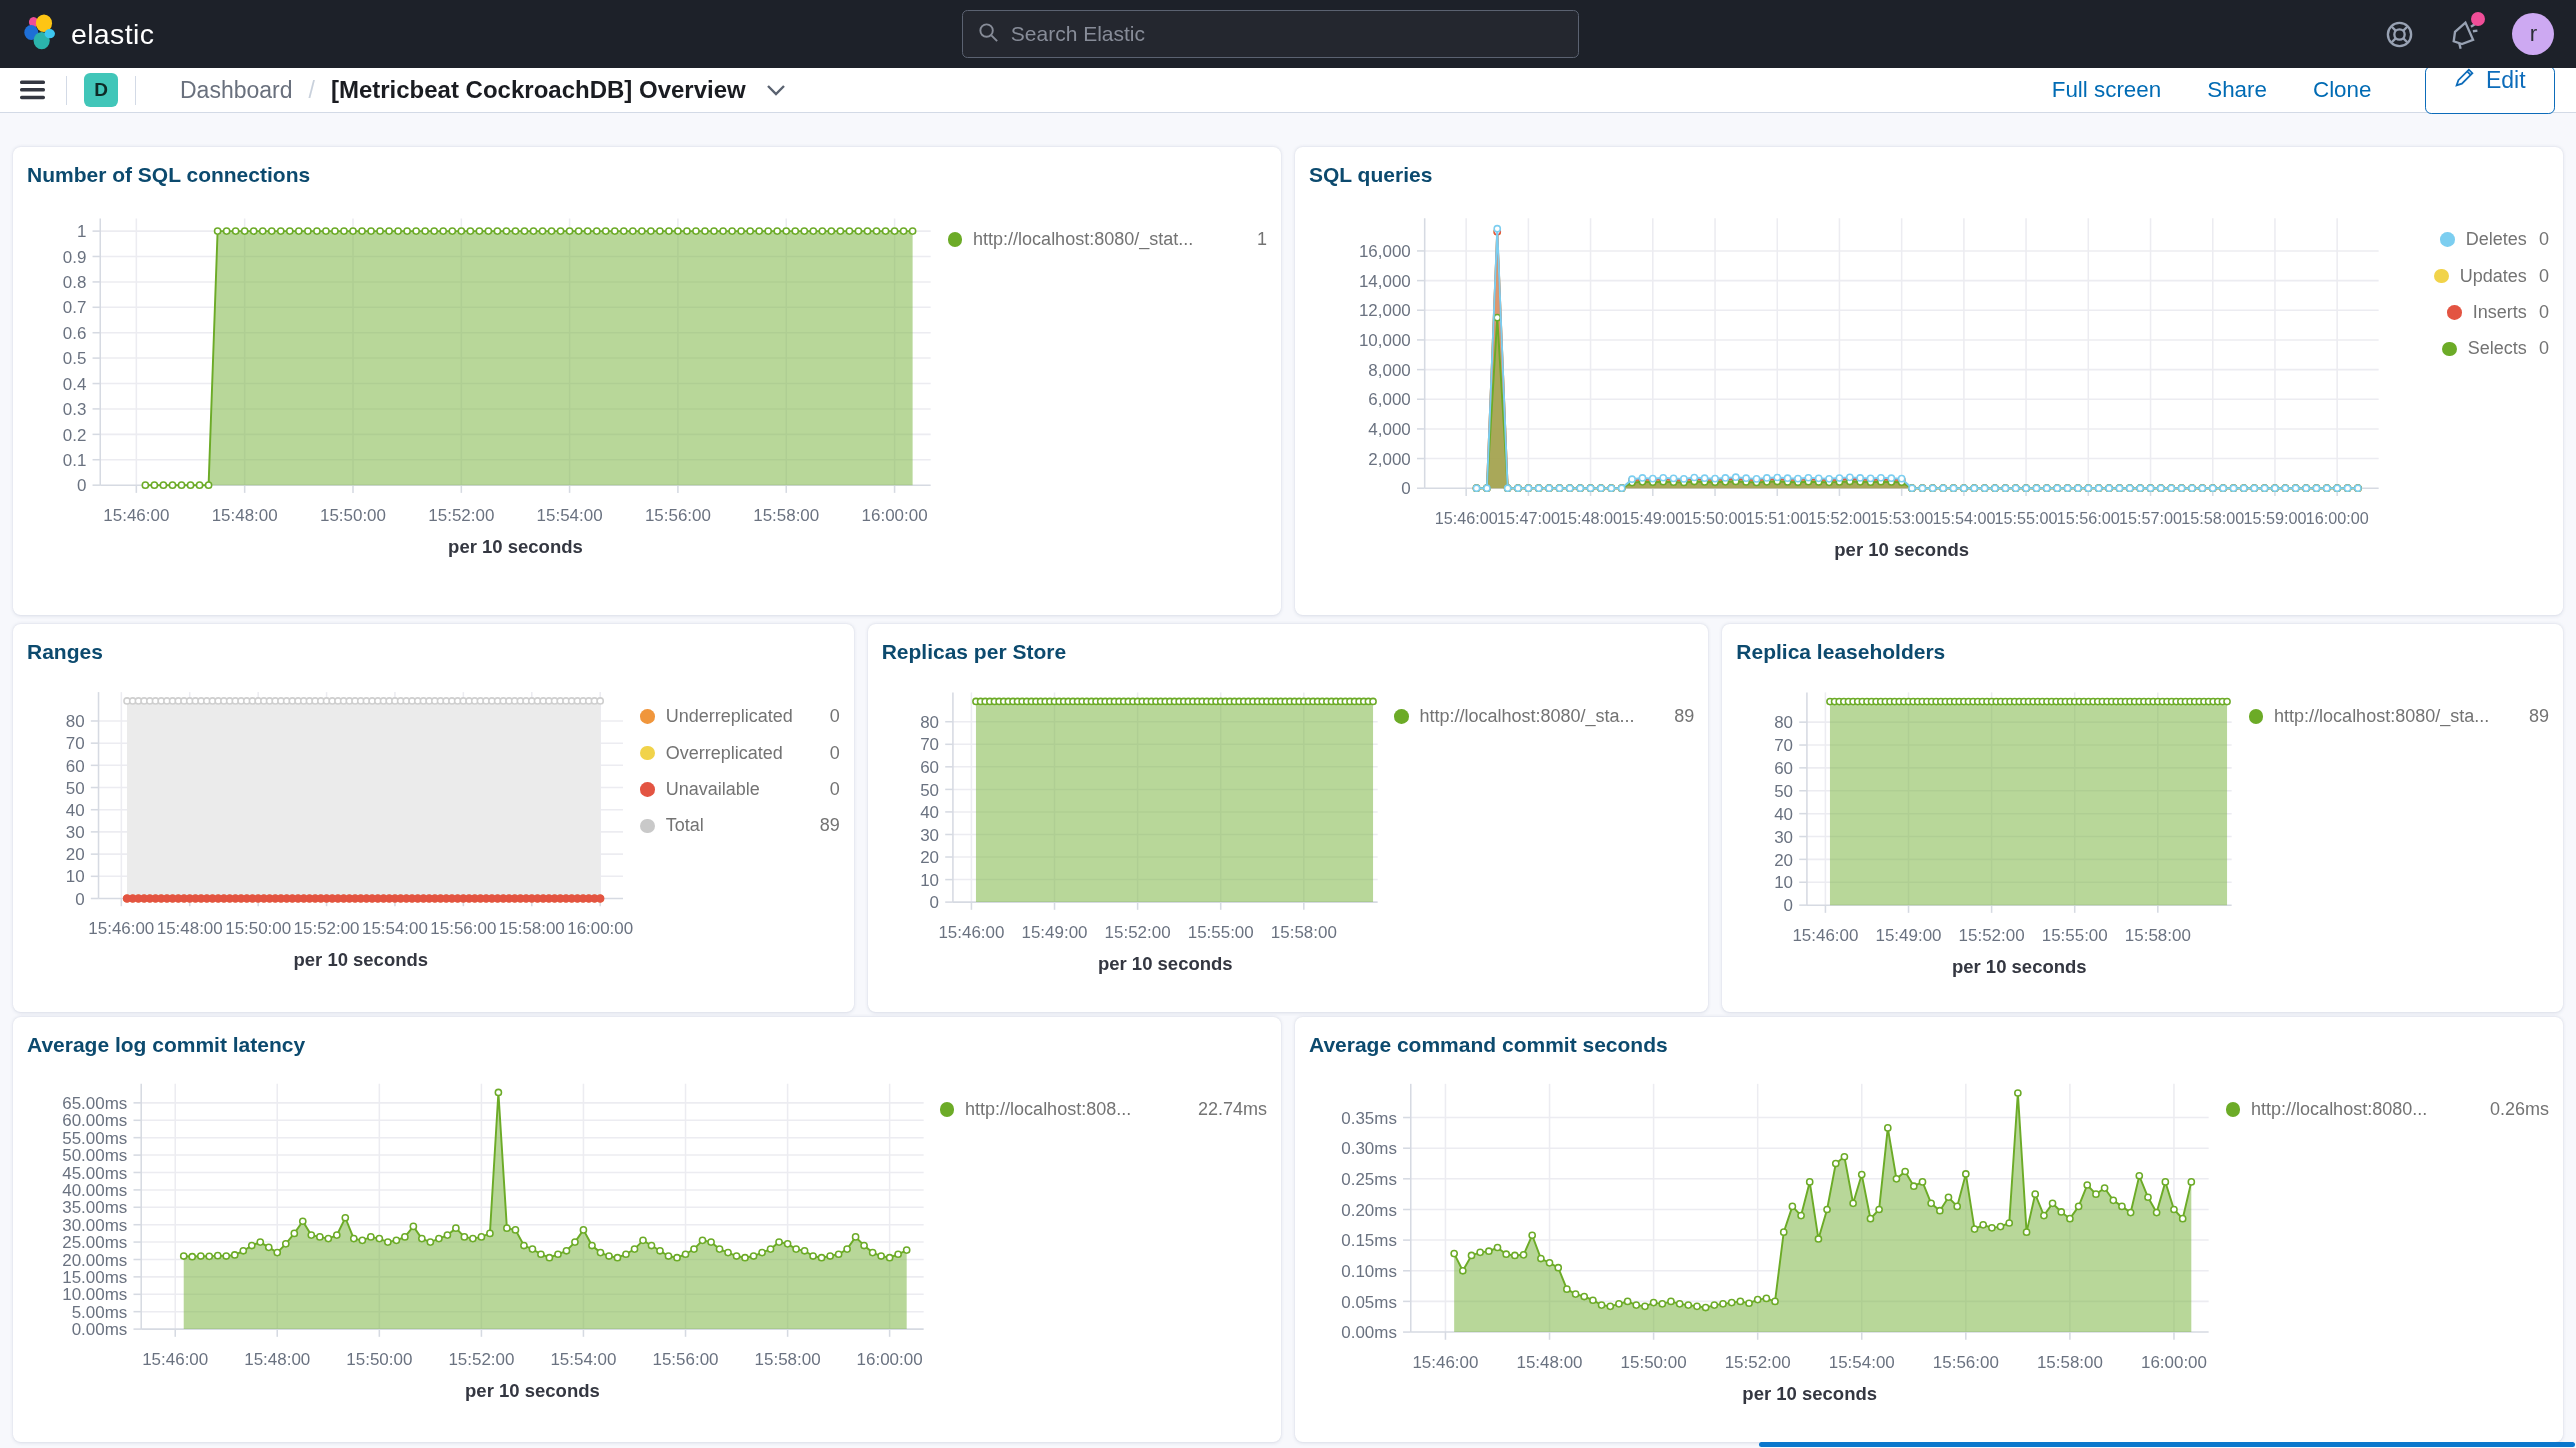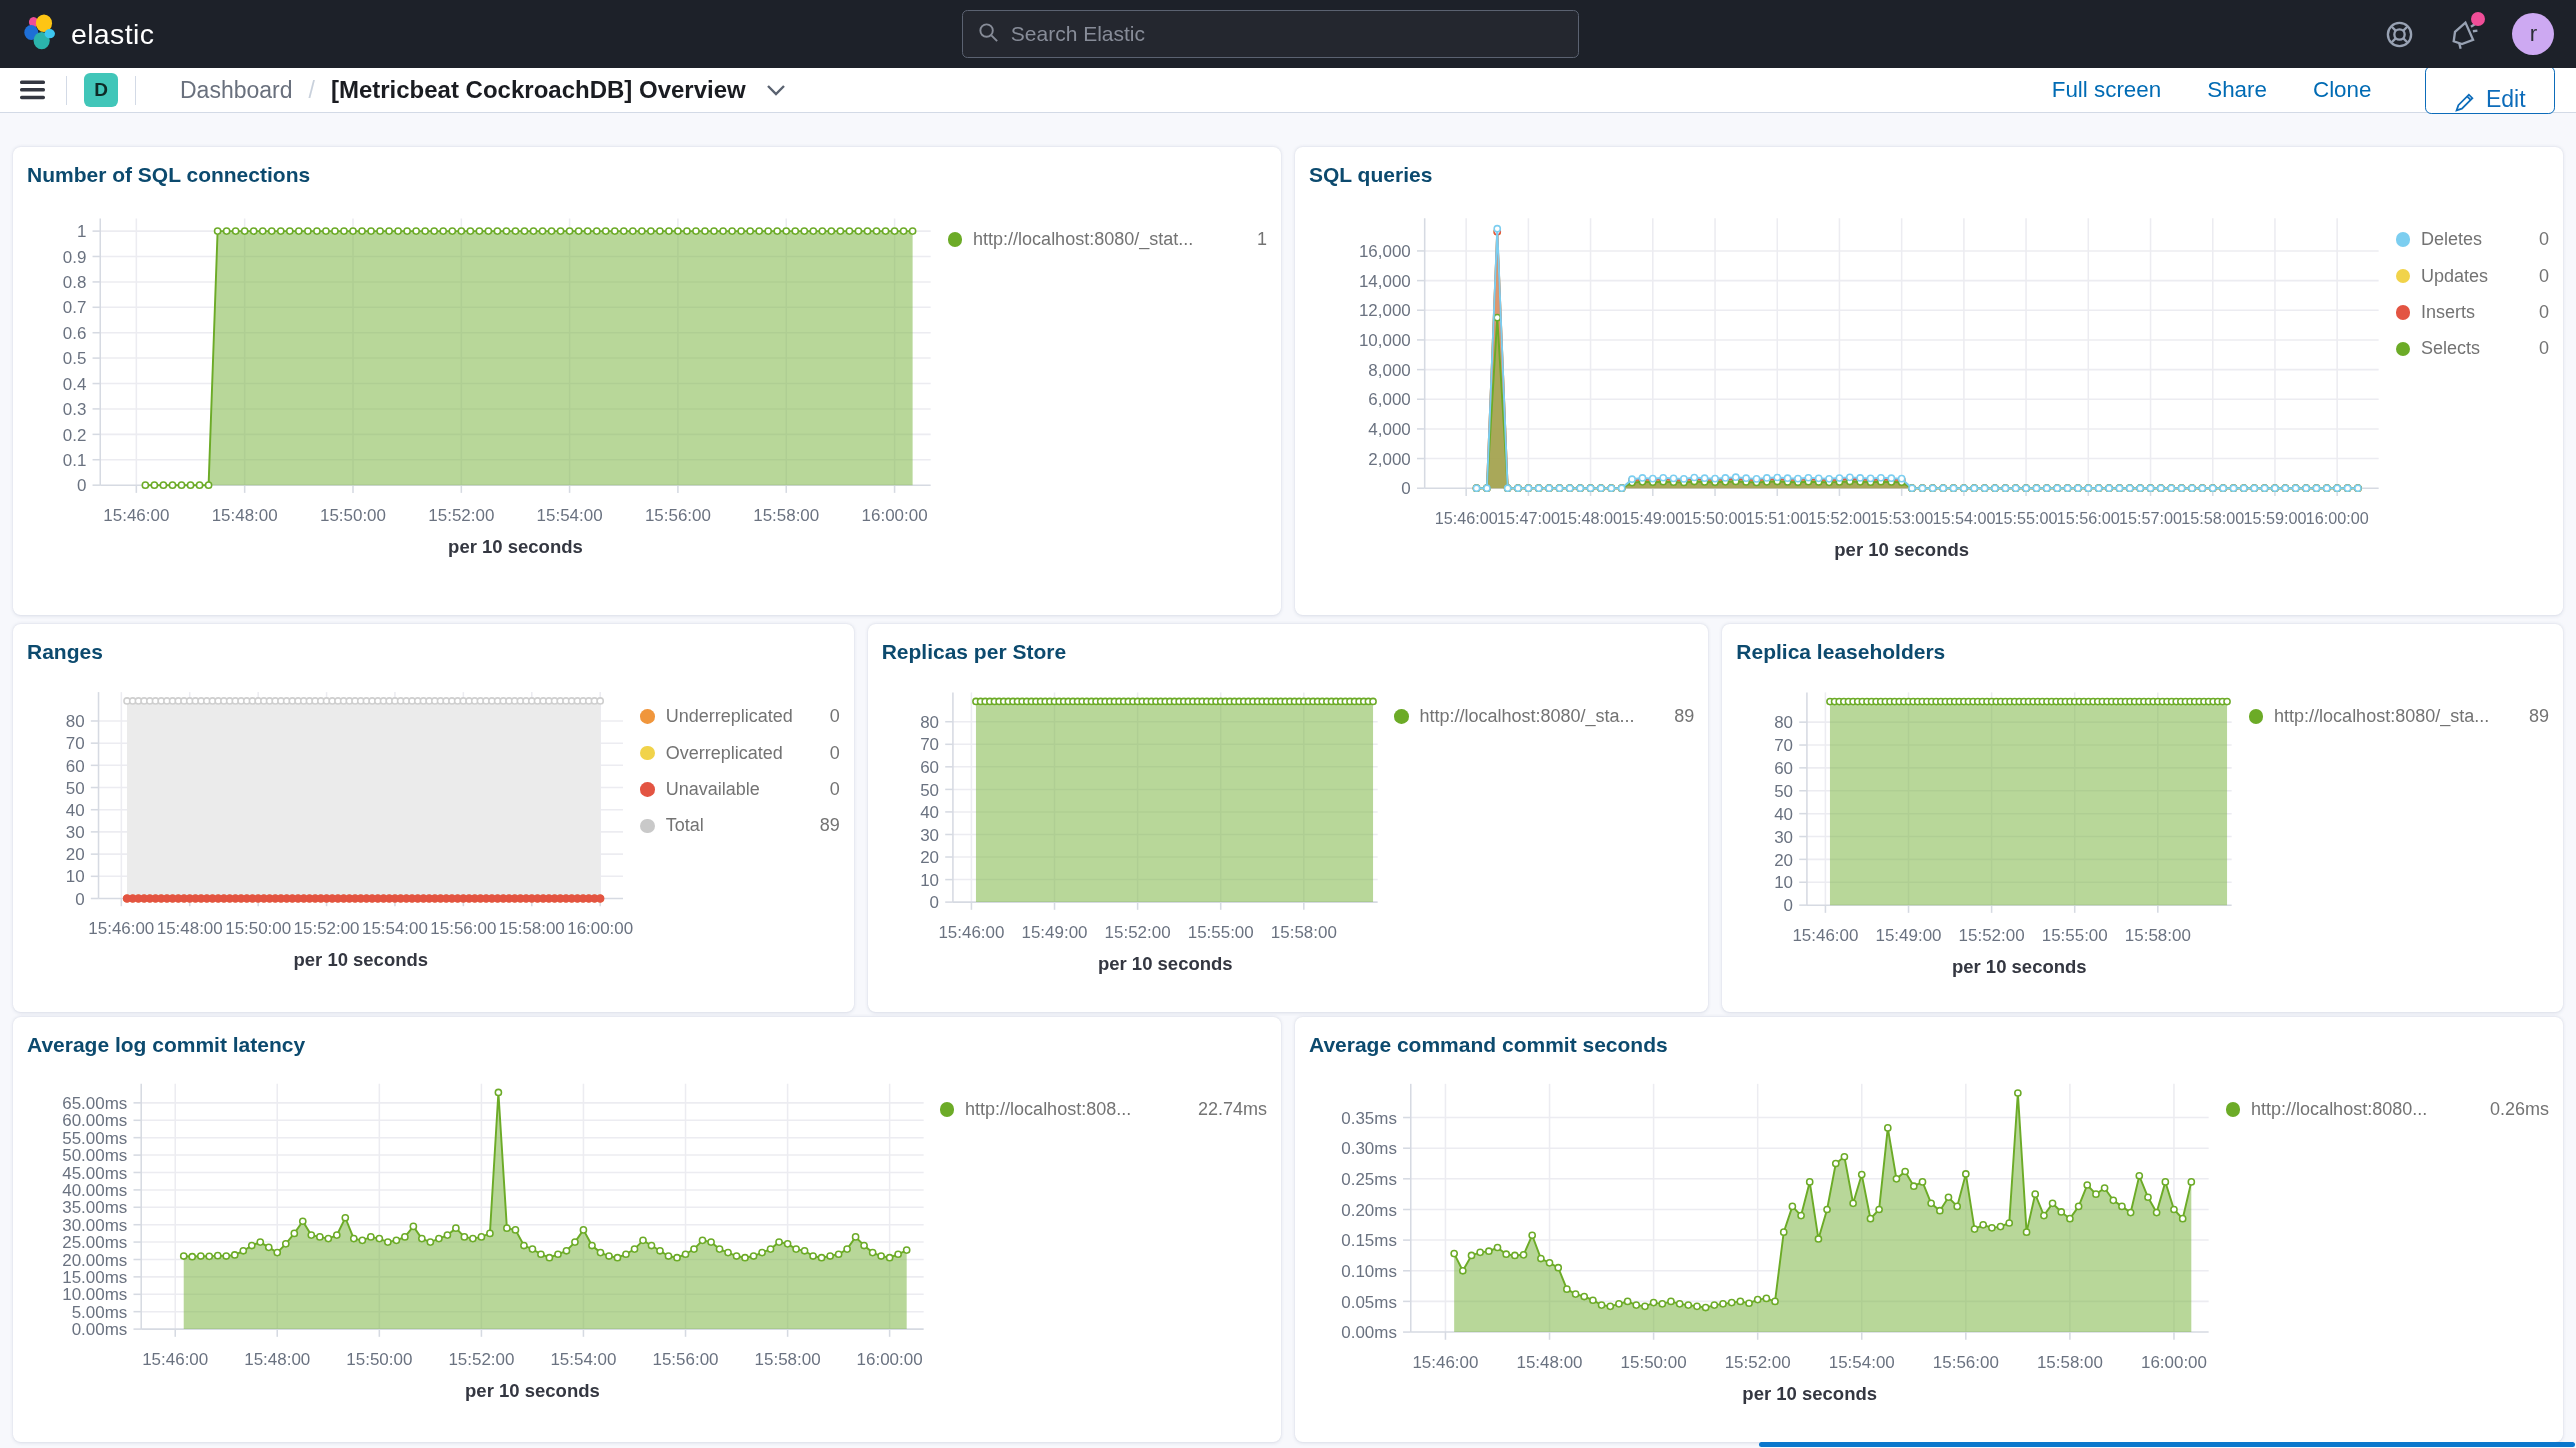--- a/index.html
+++ b/index.html
@@ -24,21 +24,21 @@
   .vdiv { width:0.8px; height:29px; background:#d3dae6; margin:0 17px; }
   .space-badge { width:34px; height:34px; border-radius:6.2px; background:#41c6b9; color:#0e2b27; font-weight:700;
     font-size:19px; display:flex; align-items:center; justify-content:center; cursor:pointer; }
   .crumb-group { display:flex; align-items:center; gap:16px; margin-left:27px; }
   .crumb-dash { color:#69707d; font-size:23px; cursor:pointer; }
   .crumb-sep { color:#c9d1dc; font-size:23px; }
   .crumb-title { color:#1a1c21; font-size:24px; font-weight:600; }
   .crumb-actions { margin-left:auto; display:flex; align-items:center; gap:46px; margin-right:6px; }
   .crumb-link { color:#006bb4; font-size:22.4px; cursor:pointer; }
   .edit-btn { height:48px; padding:0 28px; border:1.5px solid #0d6cba; border-radius:6.2px; background:#fff; color:#0d6cba;
-    font-size:23px; font-weight:500; display:flex; align-items:flex-end; gap:10.8px; cursor:pointer; margin-left:7.7px; }
+    font-size:23px; font-weight:500; display:flex; align-items:flex-start; gap:10.8px; cursor:pointer; margin-left:7.7px; }
 
   
   .dash { padding:34px 13px 0 13px; }
   .row { display:grid; gap:14px; margin-bottom:14px; }
   .row1 { grid-template-columns:1fr 1fr; height:463px; }
   .row2 { grid-template-columns:1fr 1fr 1fr; height:379px; }
   .row3 { grid-template-columns:1fr 1fr; height:420px; }
   .panel { background:#fff; border-radius:7.7px; box-shadow:0 0.8px 3.9px rgba(50,70,110,.14), 0 0 1.5px rgba(50,70,110,.08);
     display:flex; flex-direction:column; padding:15.4px 14px 7.7px 14px; min-width:0; }
   .panel-title { font-size:21px; font-weight:700; color:#0c4a6e; line-height:1.2; flex:0 0 auto; }
@@ -728,21 +728,21 @@
               <circle cx="1252.5" cy="384.0" r="4" fill="#fff" stroke="#7ccef0" stroke-width="2"></circle>
               <circle cx="1266.0" cy="384.0" r="4" fill="#fff" stroke="#7ccef0" stroke-width="2"></circle>
               <circle cx="1279.4" cy="384.0" r="4" fill="#fff" stroke="#7ccef0" stroke-width="2"></circle>
               <circle cx="1292.9" cy="384.0" r="4" fill="#fff" stroke="#7ccef0" stroke-width="2"></circle>
               <circle cx="1306.3" cy="384.0" r="4" fill="#fff" stroke="#7ccef0" stroke-width="2"></circle>
               <circle cx="1319.8" cy="384.0" r="4" fill="#fff" stroke="#7ccef0" stroke-width="2"></circle>
               <circle cx="1333.2" cy="384.0" r="4" fill="#fff" stroke="#7ccef0" stroke-width="2"></circle>
               <circle cx="1346.7" cy="384.0" r="4" fill="#fff" stroke="#7ccef0" stroke-width="2"></circle>
               <circle cx="1360.1" cy="384.0" r="4" fill="#fff" stroke="#7ccef0" stroke-width="2"></circle>
             </svg></div>
-        <div class="chart-legend" style="width: 158px;">
+        <div class="chart-legend" style="width: 158px; align-items: flex-end;">
             <div class="legend-item">
               <span class="legend-dot" style="background:#7ccef0"></span>
               <span class="legend-label">Deletes</span>
               <span class="legend-value">0</span>
             </div>
             <div class="legend-item">
               <span class="legend-dot" style="background:#f1d34a"></span>
               <span class="legend-label">Updates</span>
               <span class="legend-value">0</span>
             </div>

